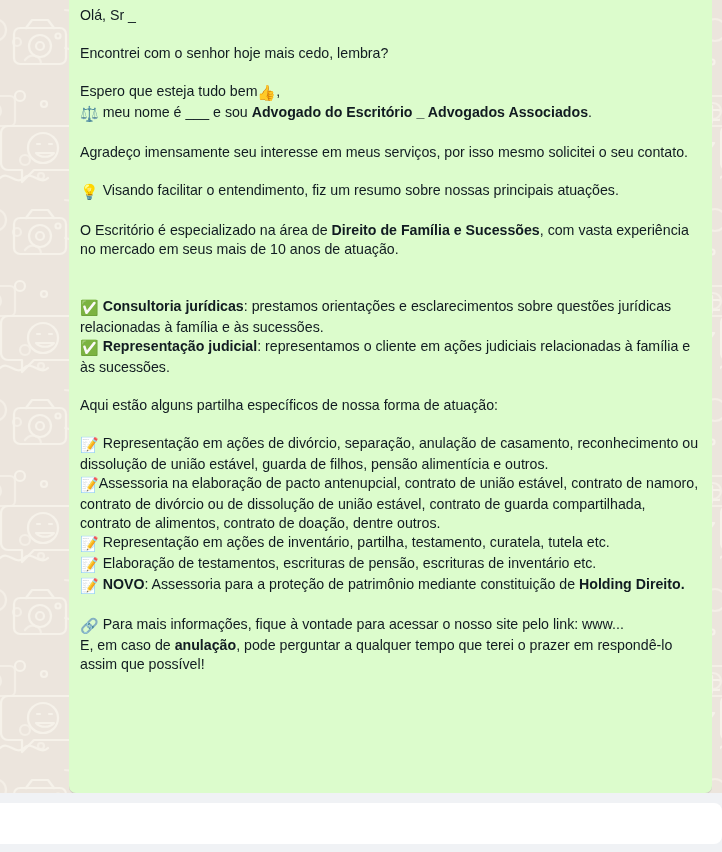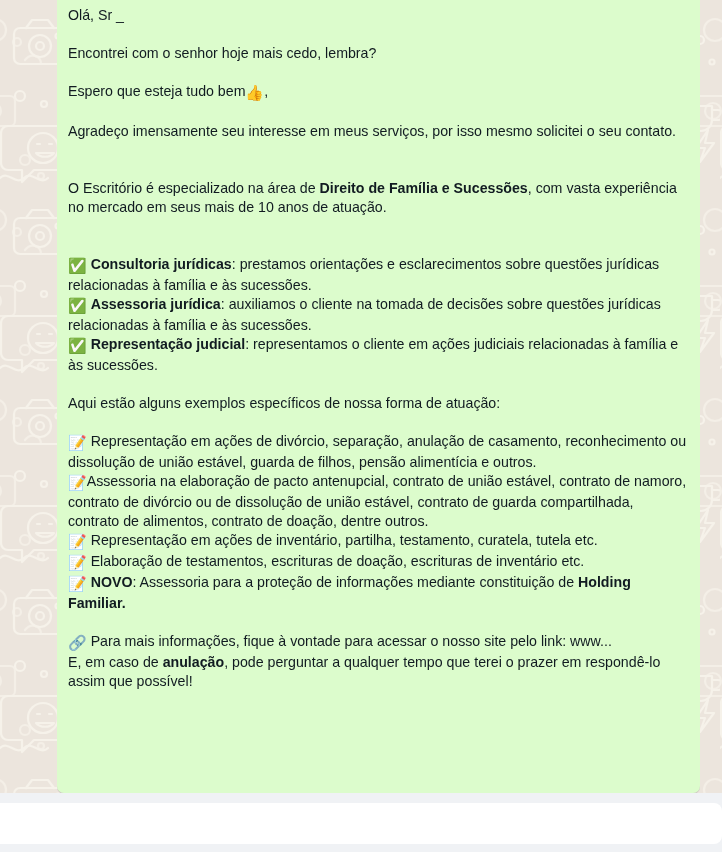--- a/index.html
+++ b/index.html
@@ -31,21 +31,21 @@
     left: 0; top: 0;
     width: 722px;
     height: 793px;
     z-index: 1;
     overflow: hidden;
   }
 
   
   #message-bubble {
     position: absolute;
-    left: 57px;
+    left: 69px;
     top: 0;
     width: 643px;
     min-height: 793px;
     background: #dcfccc;
     padding: 6px 12px 10px 11px;
     border-radius: 0 0 7px 7px;
     box-shadow: 0 1px 0.5px rgba(11,20,26,.13);
     font-size: 14.2px;
     line-height: 19px;
     color: #111b21;
@@ -160,38 +160,39 @@
 
 <div id="chat-area">
 
   <div id="message-bubble">
     <div id="message-body">
         <div class="msg-line"><span>Olá, Sr _</span></div>
         <div class="msg-blank"></div>
         <div class="msg-line"><span>Encontrei com o senhor hoje mais cedo, lembra?</span></div>
         <div class="msg-blank"></div>
         <div class="msg-line"><span>Espero que esteja tudo bem</span><span class="emo">👍</span><span>,</span></div>
+        <div class="msg-line"><span class="emo">⚖️</span><span> meu nome é ___ e sou </span><span class="bold">Advogado do Escritório _  Advogados Associados</span><span>.</span></div>
         <div class="msg-blank"></div>
         <div class="msg-line"><span>Agradeço imensamente seu interesse em meus serviços, por isso mesmo solicitei o seu contato.</span></div>
         <div class="msg-blank"></div>
+        <div class="msg-line"><span class="emo">💡</span><span> Visando facilitar o entendimento, fiz um resumo sobre nossas principais atuações.</span></div>
         <div class="msg-blank"></div>
         <div class="msg-line"><span>O Escritório é especializado na área de </span><span class="bold">Direito de Família e Sucessões</span><span>, com vasta experiência no mercado em seus mais de 10 anos de atuação.</span></div>
         <div class="msg-blank"></div>
         <div class="msg-blank"></div>
         <div class="msg-line"><span class="emo">✅</span><span> </span><span class="bold">Consultoria jurídicas</span><span>: prestamos orientações e esclarecimentos sobre questões jurídicas relacionadas à família e às sucessões.</span></div>
-        <div class="msg-line"><span class="emo">✅</span><span> </span><span class="bold">Assessoria jurídica</span><span>: auxiliamos o cliente na tomada de decisões sobre questões jurídicas relacionadas à família e às sucessões.</span></div>
         <div class="msg-line"><span class="emo">✅</span><span> </span><span class="bold">Representação judicial</span><span>: representamos o cliente em ações judiciais relacionadas à família e às sucessões.</span></div>
         <div class="msg-blank"></div>
-        <div class="msg-line"><span>Aqui estão alguns exemplos específicos de nossa forma de atuação:</span></div>
+        <div class="msg-line"><span>Aqui estão alguns partilha específicos de nossa forma de atuação:</span></div>
         <div class="msg-blank"></div>
         <div class="msg-line"><span class="emo">📝</span><span> Representação em ações de divórcio, separação, anulação de casamento, reconhecimento ou dissolução de união estável, guarda de filhos, pensão alimentícia e outros.</span></div>
         <div class="msg-line"><span class="emo">📝</span><span>Assessoria na elaboração de pacto antenupcial, contrato de união estável, contrato de namoro, contrato de divórcio ou de dissolução de união estável, contrato de guarda compartilhada, contrato de alimentos, contrato de doação, dentre outros.</span></div>
         <div class="msg-line"><span class="emo">📝</span><span> Representação em ações de inventário, partilha, testamento, curatela, tutela etc.</span></div>
-        <div class="msg-line"><span class="emo">📝</span><span> Elaboração de testamentos, escrituras de doação, escrituras de inventário etc.</span></div>
-        <div class="msg-line"><span class="emo">📝</span><span> </span><span class="bold">NOVO</span><span>: Assessoria para a proteção de informações mediante constituição de </span><span class="bold">Holding Familiar.</span></div>
+        <div class="msg-line"><span class="emo">📝</span><span> Elaboração de testamentos, escrituras de pensão, escrituras de inventário etc.</span></div>
+        <div class="msg-line"><span class="emo">📝</span><span> </span><span class="bold">NOVO</span><span>: Assessoria para a proteção de patrimônio mediante constituição de </span><span class="bold">Holding Direito.</span></div>
         <div class="msg-blank"></div>
         <div class="msg-line"><span class="emo">🔗</span><span> Para mais informações, fique à vontade para acessar o nosso site pelo link: www...</span></div>
         <div class="msg-line"><span>E, em caso de </span><span class="bold">anulação</span><span>, pode perguntar a qualquer tempo que terei o prazer em respondê-lo assim que possível!</span></div>
         <div class="msg-blank"></div>
       </div>
 
   </div>
 
 </div>
 

